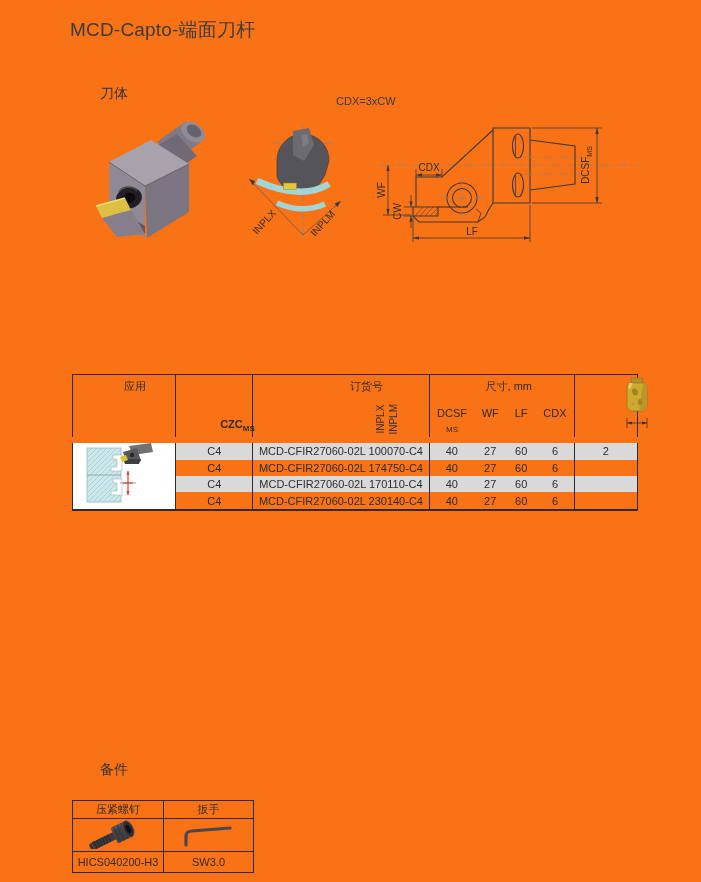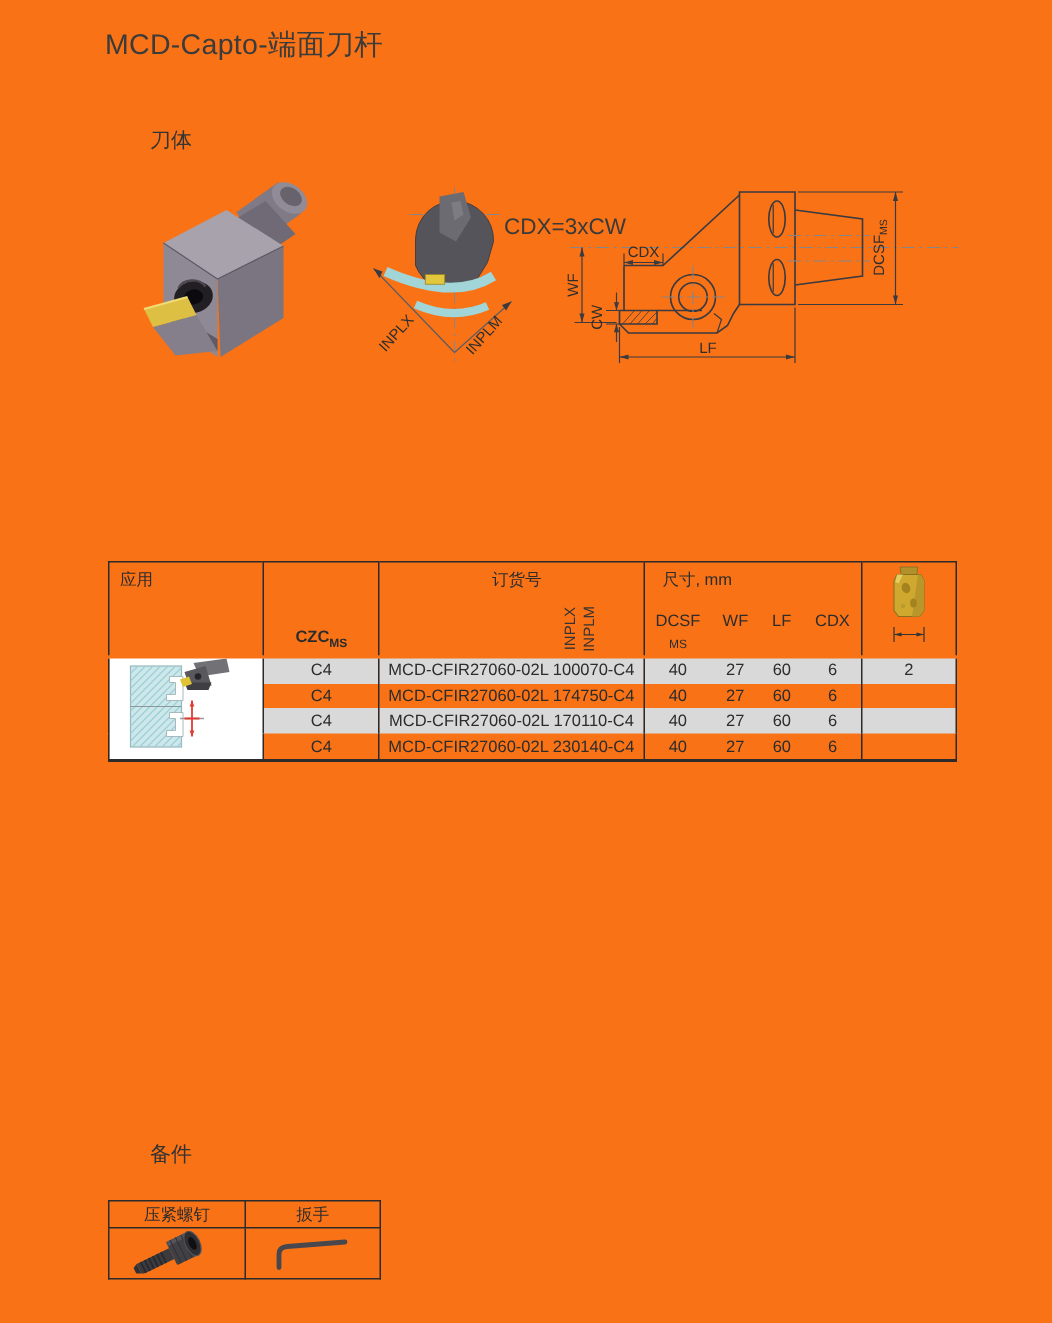--- a/index.html
+++ b/index.html
@@ -2,40 +2,40 @@
 <html><head>
 <meta charset="utf-8">
 <style>
   html,body{margin:0;padding:0;background:#fff;}
   .page{position:relative;width:701px;height:882px;background:#f97316;overflow:hidden;
         font-family:"Liberation Sans","DejaVu Sans",sans-serif;color:#333;}
   .page-title{position:absolute;left:70px;top:17px;font-size:19px;font-weight:500;color:#3b3b3b;letter-spacing:.2px;}
   .section-label{position:absolute;font-size:14px;font-weight:500;color:#333;}
   #lbl-body{left:100px;top:85px;}
   #lbl-spare{left:100px;top:761px;}
-  .formula{position:absolute;left:336px;top:95px;font-size:15px;color:#3a3a3a;margin-top:48px;}
+  .formula{position:absolute;left:336px;top:95px;font-size:11px;color:#3a3a3a;}
   .fig{position:absolute;}
   #fig-3d{left:95px;top:108px;}
   #fig-front{left:245px;top:113px;}
   #fig-side{left:375px;top:105px;}
 
   svg text{font-family:"Liberation Sans","DejaVu Sans",sans-serif;}
   .dlabel{font-size:10px;fill:#2e2e2e;}
   .dlabel-s{font-size:7px;fill:#2e2e2e;}
   .oline{stroke:#3a3a40;stroke-width:1.1;fill:none;}
   .thin{stroke:#3a3a40;stroke-width:.8;fill:none;}
   .dash{stroke:#85858a;stroke-width:.7;fill:none;stroke-dasharray:9 3 2 3;}
   .arrow{fill:#3a3a40;stroke:none;}
 
   
   .main-table{position:absolute;left:72px;top:374px;border-collapse:collapse;table-layout:fixed;width:566px;
               font-size:11px;color:#2c2c2c;}
   .main-table{border:1px solid #2b2b2b;border-bottom-width:2px;}
   .main-table th,.main-table td{padding:0;font-weight:normal;}
-  .main-table .hrow th{border-bottom:2px solid #f97316;height:62px;vertical-align:top;}
+  .main-table .hrow th{border-bottom:6px solid #f97316;height:62px;vertical-align:top;padding-left:44px;}
   .bl{border-left:1px solid #2b2b2b;}
   .th-app{text-align:left;}
   .th-pad{display:block;padding:4px 0 0 7px;font-size:11px;}
   .th-czc{vertical-align:bottom !important;text-align:center;}
   .czc-wrap{display:block;padding-bottom:4px;font-weight:bold;}
   .th-order{position:relative;text-align:center;}
   .vlabels{position:absolute;right:30px;bottom:2px;display:flex;gap:3px;}
   .vtext{writing-mode:vertical-rl;transform:rotate(180deg);font-size:10px;color:#333;line-height:1;}
   .th-dim{position:relative;}
   .dim-title{display:block;padding:4px 0 0 12px;text-align:left;}
@@ -305,16 +305,20 @@
             <ellipse cx="43.5" cy="15" rx="2.3" ry="4.6" fill="#101013"></ellipse>
           </g>
         </svg>
       </td>
       <td class="simg">
         <svg width="64" height="28" viewBox="0 0 64 28">
           <path d="M9,25 L9,16 Q9,11.5 14.5,11 L53,8" stroke="#47474d" stroke-width="3.2" fill="none" stroke-linecap="round"></path>
         </svg>
       </td>
     </tr>
+    <tr>
+      <td class="sval">HICS040200-H3</td>
+      <td class="sval">SW3.0</td>
+    </tr>
   </tbody>
     </table>
 
 </div>
 
 </body></html>

